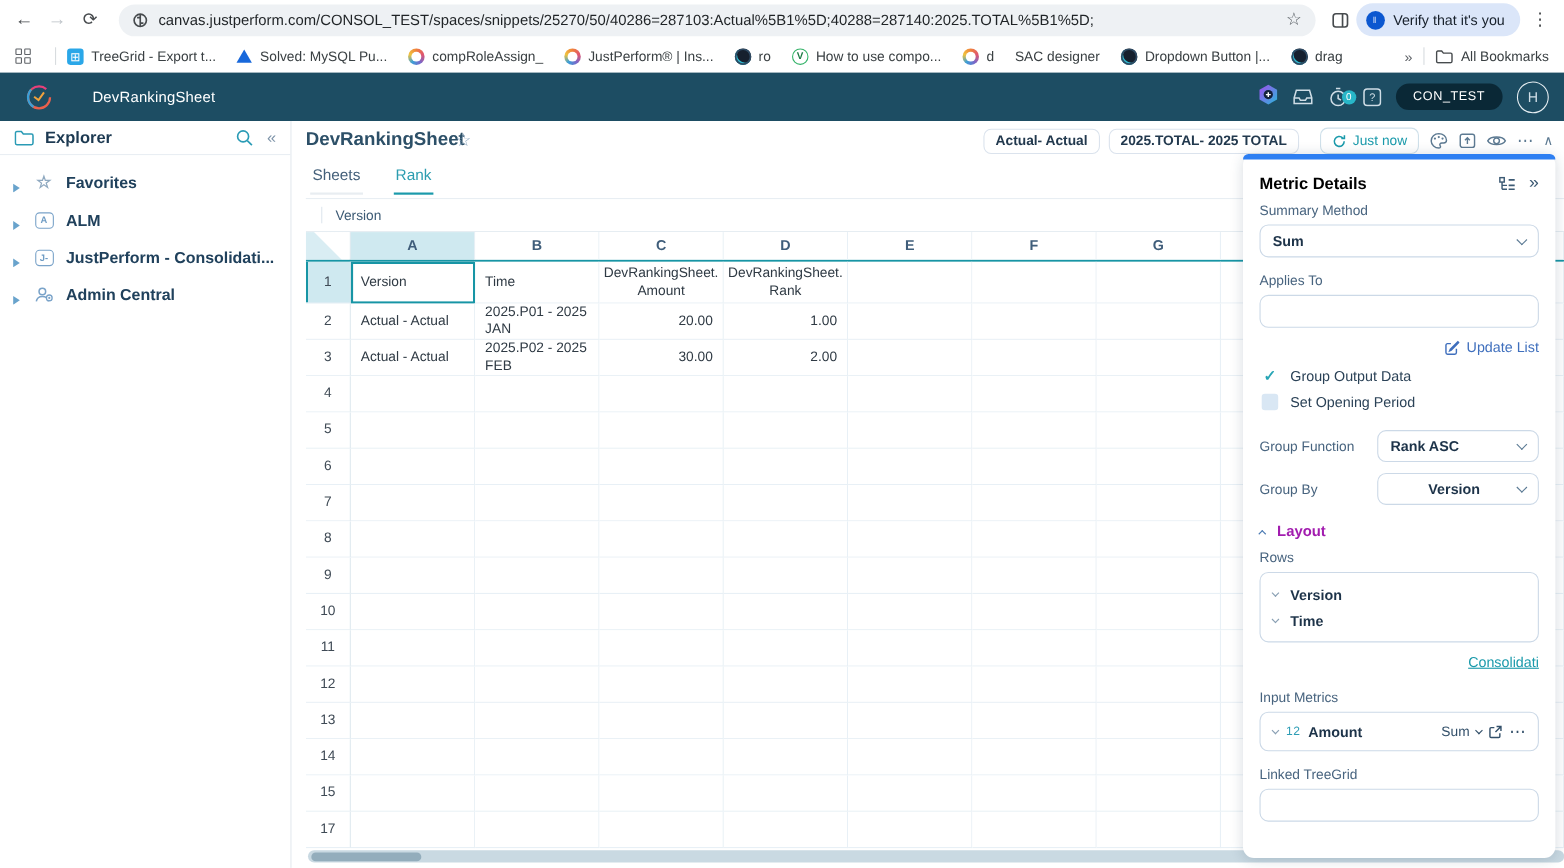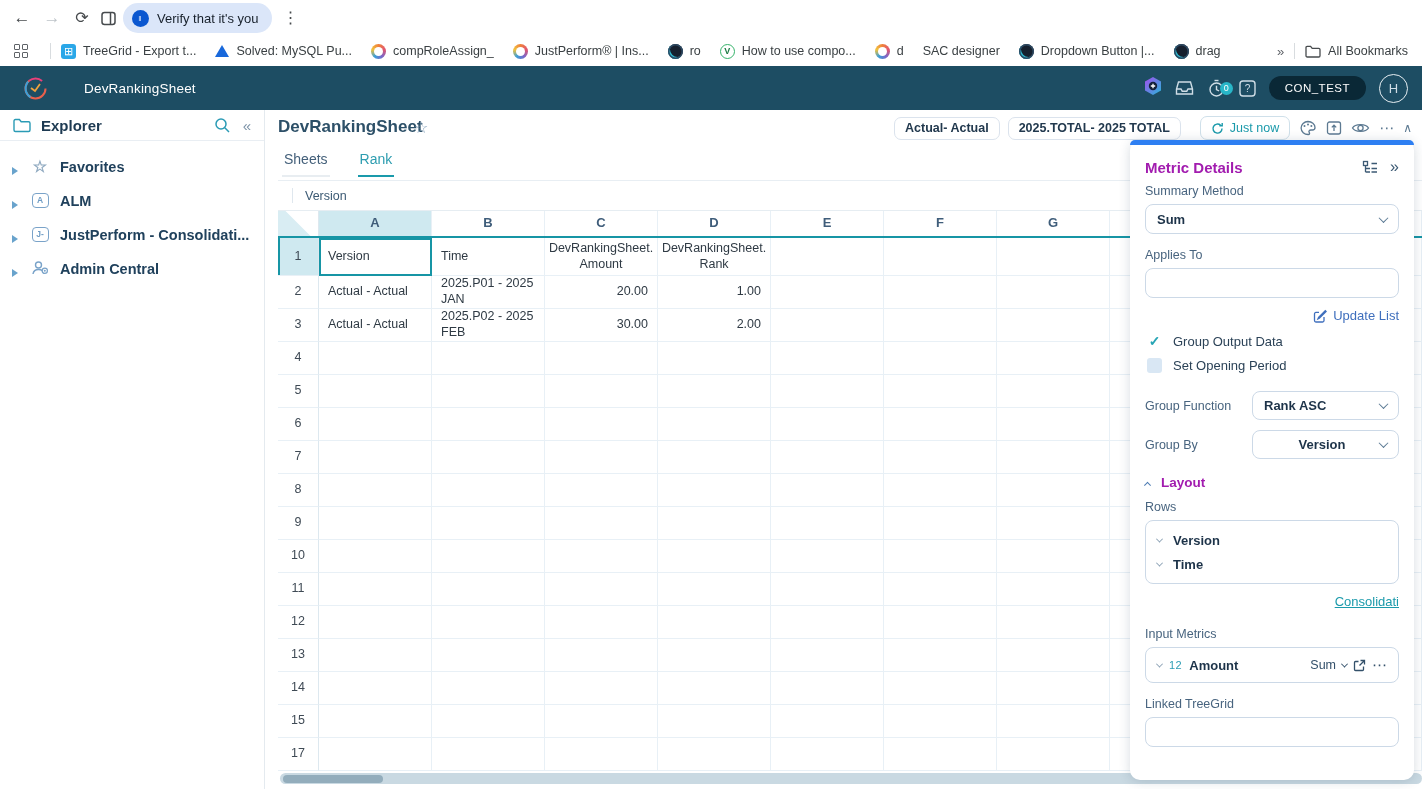--- a/index.html
+++ b/index.html
@@ -107,21 +107,21 @@
   .numc{justify-content:flex-end;}
   .ctr{justify-content:center;text-align:center;white-space:pre-line;}
   .hscroll{position:absolute;left:2px;right:0;bottom:5px;height:11px;background:#c9d9e2;border-radius:6px;cursor:pointer;}
   .hthumb{position:absolute;left:3px;top:1.5px;height:8px;width:100px;background:#93adbc;border-radius:5px;cursor:grab;}
   
   .panel{position:absolute;left:1130px;top:140px;width:284px;bottom:9px;background:#fff;border-radius:10px;
     box-shadow:0 1px 12px rgba(25,55,85,.18);z-index:9;display:flex;flex-direction:column;}
   .panel-bar{height:5px;background:#2e7ff2;border-radius:10px 10px 0 0;flex:0 0 5px;}
   .panel-body{padding:13px 15px 10px;overflow:hidden;flex:1;}
   .p-titlerow{display:flex;align-items:center;}
-  .p-title{font-size:15px;font-weight:bold;color:#a21caf;flex:1;}
+  .p-title{font-size:15px;font-weight:bold;color:#000000;flex:1;}
   .p-ic{color:#3c5a74;display:flex;margin-left:12px;cursor:pointer;font-size:14px;}
   .lbl{font-size:12.5px;color:#48647f;}
   .select,.inputbox{height:30px;border:1px solid #ccd9e7;border-radius:8px;display:flex;align-items:center;
     padding:0 11px;background:#fff;cursor:pointer;}
   .selval{font-size:13px;font-weight:bold;color:#1d3349;flex:1;}
   .chv{display:inline-block;width:7px;height:7px;border-right:1.6px solid #5b7a94;border-bottom:1.6px solid #5b7a94;
     transform:rotate(45deg) translate(-1px,-1px);}
   .chv.sm{width:5px;height:5px;}
   .chv.up{transform:rotate(-135deg) translate(-2px,-2px);border-color:#4c7bb3;}
   .linkrow{display:flex;justify-content:flex-end;align-items:center;gap:6px;color:#3f6fbd;font-size:13px;cursor:pointer;}
@@ -145,20 +145,34 @@
   .mt14{margin-top:14px;} .mt16{margin-top:16px;} .mt18{margin-top:18px;}
 </style>
 </head>
 <body>
 
 <div class="browser">
   <div class="toolbar">
     <span class="navic g-back"></span>
     <span class="navic g-fwd"></span>
     <span class="navic g-reload"></span>
+    <div class="urlbar">
+      <span class="tune">
+        <svg width="15" height="15" viewBox="0 0 15 15">
+            <g stroke="#474b4e" stroke-width="1.5" fill="none">
+        <circle cx="7.5" cy="7.5" r="5.6"></circle>
+              <line x1="7.5" y1="1.9" x2="7.5" y2="13.1"></line>
+        <line x1="4.6" y1="5" x2="7.4" y2="5"></line>
+              <line x1="7.6" y1="10" x2="10.4" y2="10"></line>
+            </g>
+          </svg>
+      </span>
+      <span class="url">canvas.justperform.com/CONSOL_TEST/spaces/snippets/25270/50/40286=287103:Actual%5B1%5D;40288=287140:2025.TOTAL%5B1%5D;</span>
+      <span class="g-star urlstar"></span>
+    </div>
     <span class="extic">
       <svg width="17" height="17" viewBox="0 0 17 17">
           <g stroke="#474b4e" stroke-width="1.5" fill="none">
       <rect x="2" y="2.5" width="13" height="12" rx="2.5"></rect>
             <line x1="10.5" y1="2.5" x2="10.5" y2="14.5"></line>
           </g>
         </svg>
     </span>
     <div class="verify">
       <span class="vic"></span>

